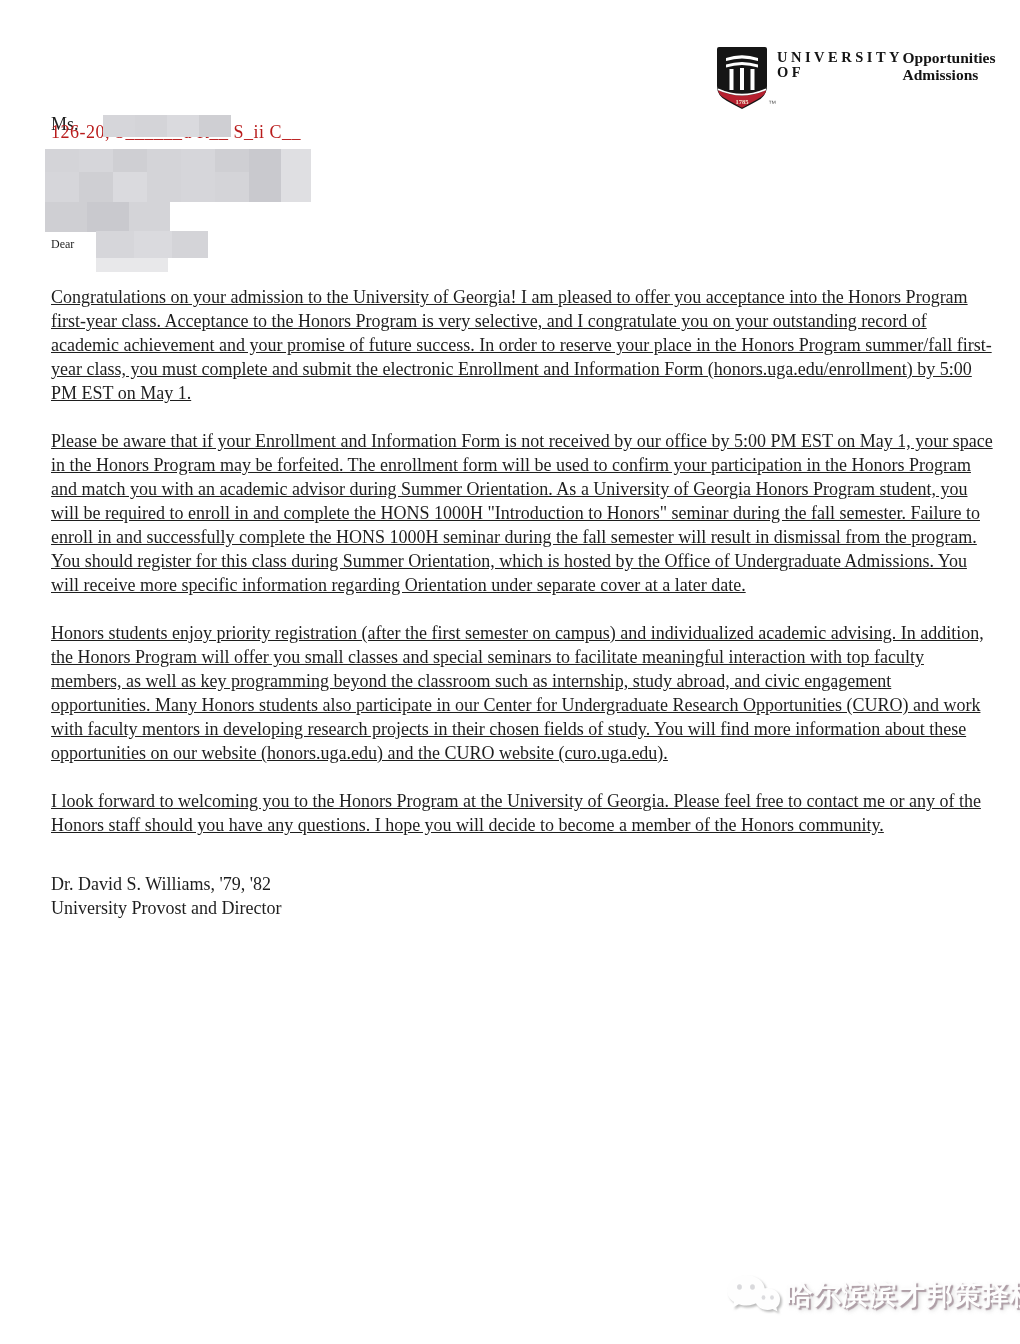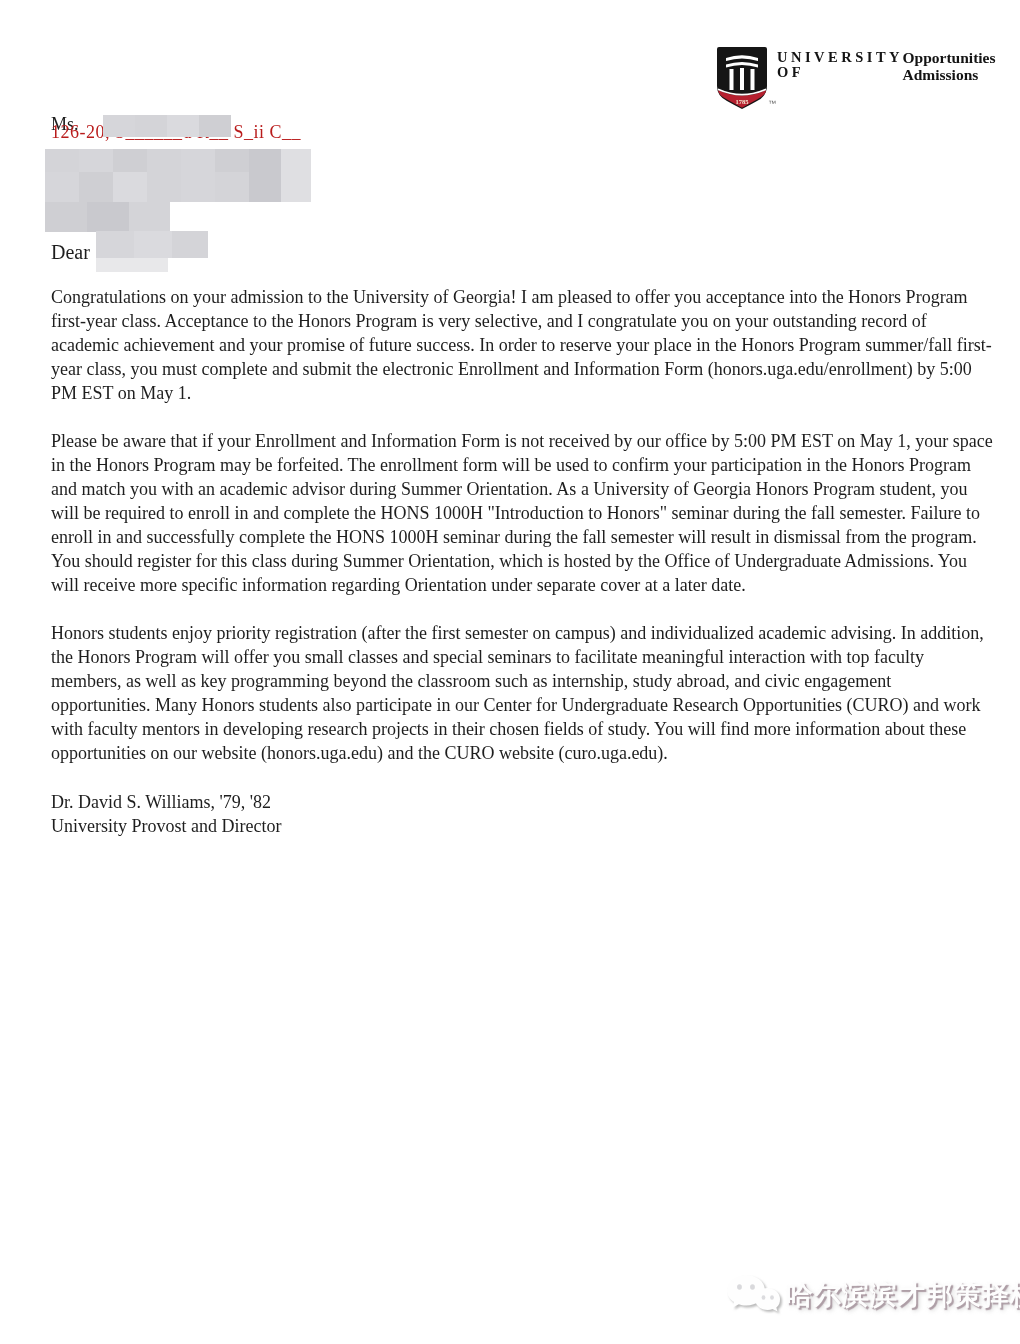--- a/index.html
+++ b/index.html
@@ -18,40 +18,40 @@
   .shield-wrap{position:relative;width:52px;height:66px;flex:0 0 auto;}
   .tm{position:absolute;right:-8px;bottom:4px;font-size:8px;color:#666;font-family:"Liberation Sans",sans-serif;}
   .brand-text{display:flex;flex-direction:row;align-items:flex-start;}
   .brand-line1{font-weight:bold;font-size:14.5px;letter-spacing:3.5px;color:#141414;line-height:15px;margin-top:4px;}
   .brand-line2{font-weight:bold;font-size:37px;letter-spacing:0.5px;color:#ba0c2f;line-height:34px;margin-top:1px;}
   .brand-dept{font-weight:bold;font-size:15.5px;color:#141414;line-height:17px;margin-top:3px;}
 
   
   .ms-line{position:absolute;left:51px;top:112px;font-size:18px;line-height:24px;}
   .addr-line{position:absolute;left:51px;top:120px;font-size:18px;line-height:24px;letter-spacing:0.5px;color:#b91c1c;}
-  .dear-line{position:absolute;left:51px;top:240px;font-size:20px;line-height:24px;}
+  .dear-line{position:absolute;left:51px;top:232px;font-size:12px;line-height:24px;}
 
   
   .mosaic{position:absolute;display:flex;}
   .mosaic span{display:block;height:100%;}
   .m1{background:#dadade;} .m2{background:#d4d4d8;} .m3{background:#cfcfd3;}
   .m4{background:#c9c9ce;} .m5{background:#dfdfe2;} .m6{background:#d6d6da;}
   .m7{background:#e8e8ea;}
   .ms-block{left:103px;top:115px;width:128px;height:22px;}
   .rowA{left:45px;top:149px;width:266px;height:23px;}
   .rowB{left:45px;top:172px;width:266px;height:30px;}
   .rowC{left:45px;top:202px;width:125px;height:30px;}
   .dear-block{left:96px;top:231px;width:112px;height:27px;}
   .dear-sub{left:96px;top:258px;width:72px;height:14px;}
 
   
   .letter{position:absolute;left:51px;top:285px;width:943px;}
-  .letter p{margin:0 0 24px 0;font-size:18px;line-height:24px;text-align:left;}
+  .letter p{margin:0 0 24px 0;font-size:18px;line-height:24px;text-align:left;text-decoration:underline;}
   .valediction{margin-top:52px;font-size:18px;line-height:24px;}
-  .sig-block{margin-top:25px;font-size:18px;line-height:24px;}
+  .sig-block{margin-top:35px;font-size:18px;line-height:24px;}
 
   
   .watermark{
     position:absolute;left:724px;top:1272px;
     display:flex;align-items:center;gap:4px;
     pointer-events:none;
   }
   .wm-icon{filter:drop-shadow(2px 2px 1px rgba(150,150,150,0.65));}
   .wm-text{
     font-family:"DejaVu Sans", sans-serif;
@@ -132,20 +132,21 @@
     <span class="m2" style="width:36px"></span>
   </div>
   <div class="mosaic dear-sub">
     <span class="m7" style="width:72px"></span>
   </div>
 
   <div class="letter">
     <p>Congratulations on your admission to the University of Georgia! I am pleased to offer you acceptance into the Honors Program first-year class. Acceptance to the Honors Program is very selective, and I congratulate you on your outstanding record of academic achievement and your promise of future success. In order to reserve your place in the Honors Program summer/fall first-year class, you must complete and submit the electronic Enrollment and Information Form (honors.uga.edu/enrollment) by 5:00 PM EST on May 1.</p>
     <p>Please be aware that if your Enrollment and Information Form is not received by our office by 5:00 PM EST on May 1, your space in the Honors Program may be forfeited. The enrollment form will be used to confirm your participation in the Honors Program and match you with an academic advisor during Summer Orientation. As a University of Georgia Honors Program student, you will be required to enroll in and complete the HONS 1000H "Introduction to Honors" seminar during the fall semester. Failure to enroll in and successfully complete the HONS 1000H seminar during the fall semester will result in dismissal from the program. You should register for this class during Summer Orientation, which is hosted by the Office of Undergraduate Admissions. You will receive more specific information regarding Orientation under separate cover at a later date.</p>
     <p>Honors students enjoy priority registration (after the first semester on campus) and individualized academic advising. In addition, the Honors Program will offer you small classes and special seminars to facilitate meaningful interaction with top faculty members, as well as key programming beyond the classroom such as internship, study abroad, and civic engagement opportunities. Many Honors students also participate in our Center for Undergraduate Research Opportunities (CURO) and work with faculty mentors in developing research projects in their chosen fields of study. You will find more information about these opportunities on our website (honors.uga.edu) and the CURO website (curo.uga.edu).</p>
+    <p>I look forward to welcoming you to the Honors Program at the University of Georgia. Please feel free to contact me or any of the Honors staff should you have any questions. I hope you will decide to become a member of the Honors community.</p>
 
     <div class="sig-block">
       <div>Dr. David S. Williams, '79, '82</div>
       <div>University Provost and Director</div>
     </div>
   </div>
 
   <div class="watermark">
     <svg class="wm-icon" width="58" height="46" viewBox="0 0 58 46" aria-hidden="true">
 

